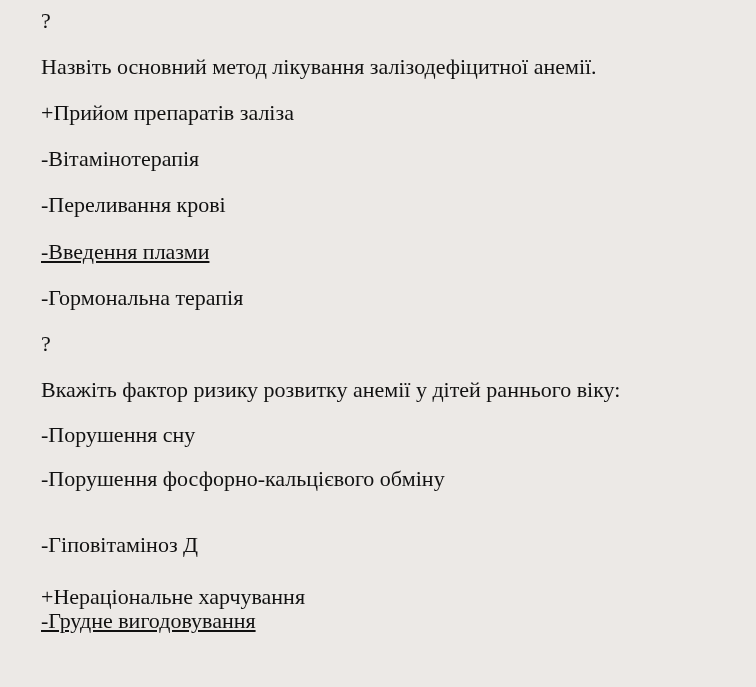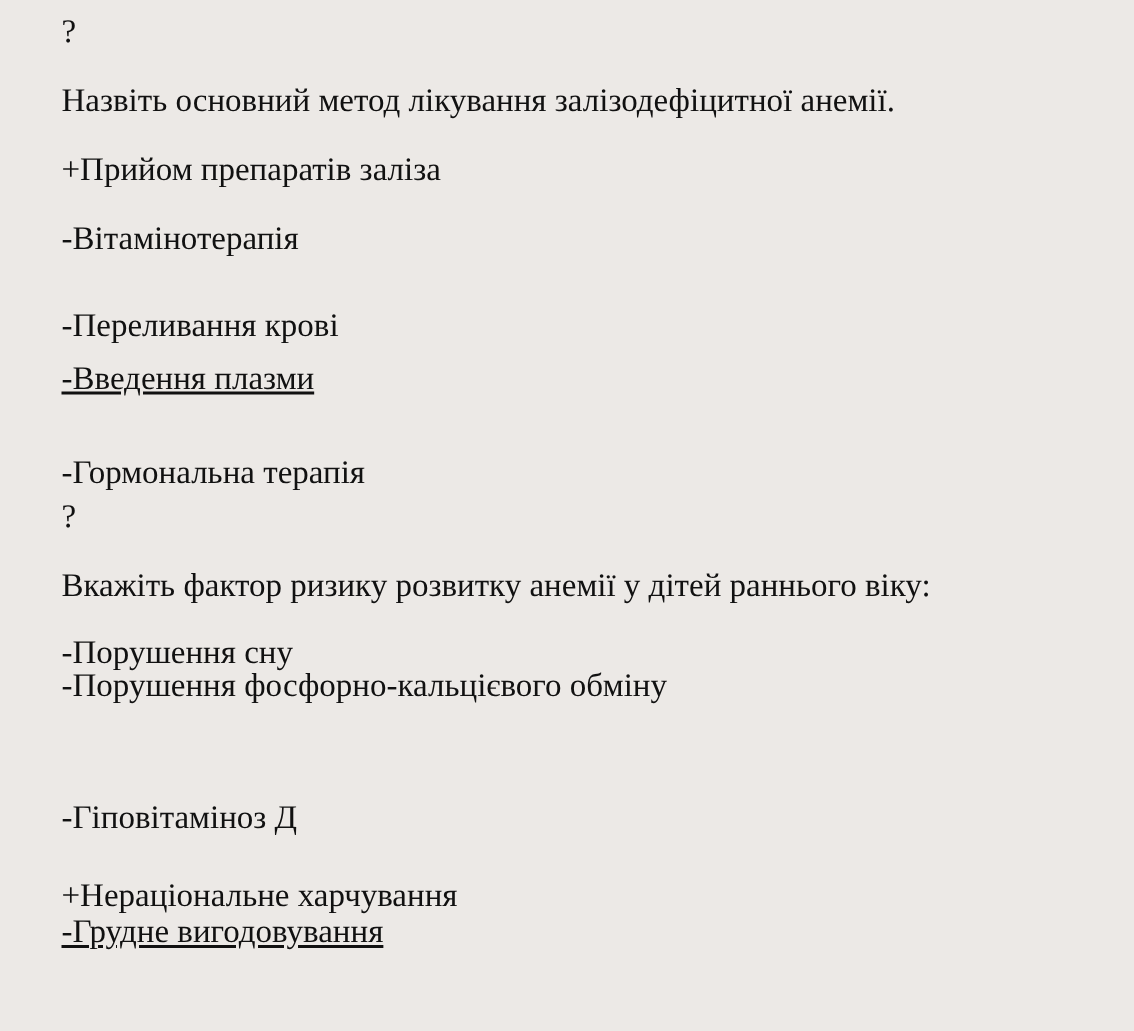--- a/index.html
+++ b/index.html
@@ -27,24 +27,24 @@
     }
   </style>
 </head>
 <body>
 
 <div class="page">
   <div class="line" style="top:8px;">?</div>
   <div class="line" style="top:54px;">Назвіть основний метод лікування залізодефіцитної анемії.</div>
   <div class="line" style="top:100px;">+Прийом препаратів заліза</div>
   <div class="line" style="top:146px;">-Вітамінотерапія</div>
-  <div class="line" style="top:192px;margin-top:12px;">-Переливання крові</div>
+  <div class="line" style="top:192px;">-Переливання крові</div>
   <div class="line" style="top:239px;text-decoration:underline;">-Введення плазми</div>
-  <div class="line" style="top:285px;margin-top:17px;">-Гормональна терапія</div>
+  <div class="line" style="top:285px;">-Гормональна терапія</div>
 
   <div class="line" style="top:331px;">?</div>
   <div class="line" style="top:377px;">Вкажіть фактор ризику розвитку анемії у дітей раннього віку:</div>
   <div class="line" style="top:422px;">-Порушення сну</div>
-  <div class="line" style="top:444px;">-Порушення фосфорно-кальцієвого обміну</div>
+  <div class="line" style="top:466px;">-Порушення фосфорно-кальцієвого обміну</div>
   <div class="line" style="top:532px;">-Гіповітаміноз Д</div>
   <div class="line" style="top:564px;margin-top:20px;">+Нераціональне харчування</div>
   <div class="line" style="top:608px;text-decoration:underline;">-Грудне вигодовування</div>
 </div>
 
 </body></html>

